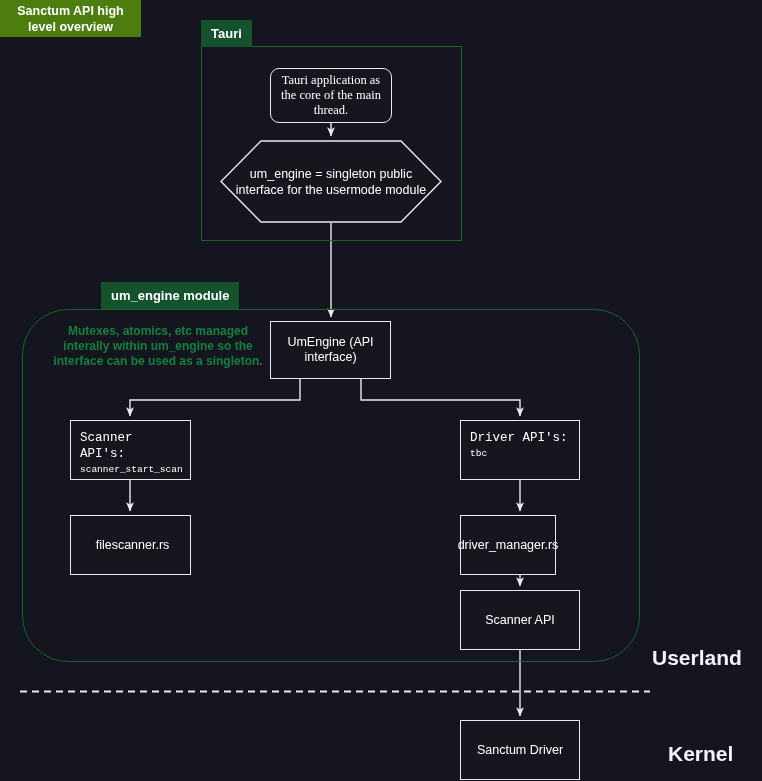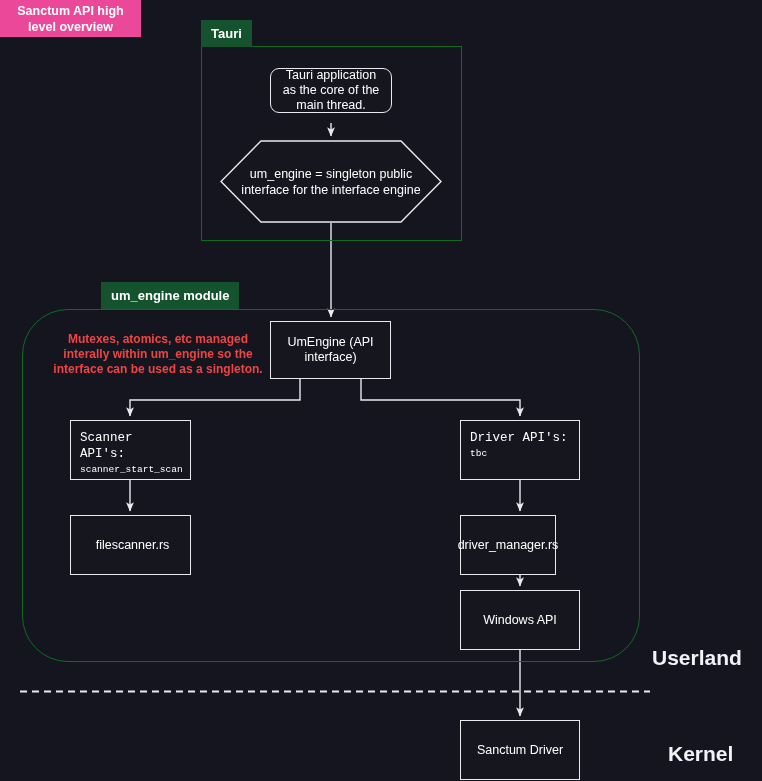--- a/index.html
+++ b/index.html
@@ -20,21 +20,21 @@
     left: 0; top: 0;
     width: 762px;
     height: 781px;
   }
   .abs { position: absolute; box-sizing: border-box; }
 
   
   .title-badge {
     left: 0px; top: 0px;
     width: 141px; height: 37px;
-    background: #ec4899;
+    background: #4d7c0f;
     color: #ffffff;
     font-size: 12.5px;
     font-weight: bold;
     line-height: 16px;
     display: flex;
     align-items: center;
     justify-content: center;
     text-align: center;
     padding: 0 4px;
   }
@@ -112,42 +112,42 @@
     text-align: center;
     font-size: 12.5px;
     line-height: 16px;
     color: #ffffff;
     padding: 0 10px;
     box-sizing: border-box;
   }
 
   
   .note-text {
-    left: 48px; top: 332px;
+    left: 48px; top: 324px;
     width: 220px;
     font-size: 12px;
     font-weight: bold;
     line-height: 15px;
     text-align: center;
-    color: #ef4444;
+    color: #15803d;
     z-index: 2;
   }
 
   
   .plane-label {
     font-size: 21px;
     font-weight: bold;
     color: #f2f2f7;
     z-index: 4;
   }
   .plane-userland { left: 652px; top: 646px; }
   .plane-kernel   { left: 668px; top: 742px; }
 
   
-  .n-tauri-app   { left: 270px; top: 68px;  width: 122px; height: 45px; }
+  .n-tauri-app   { left: 270px; top: 68px;  width: 122px; height: 55px; font-family: Liberation Serif, serif; }
   .n-umengine    { left: 270px; top: 321px; width: 121px; height: 58px; }
   .n-scanner-api { left: 70px;  top: 420px; width: 121px; height: 60px; }
   .n-driver-api  { left: 460px; top: 420px; width: 120px; height: 60px; }
   .n-filescanner { left: 70px;  top: 515px; width: 121px; height: 60px; padding-left: 12px; }
   .n-drivermgr   { left: 460px; top: 515px; width: 96px; height: 60px; }
   .n-winapi      { left: 460px; top: 590px; width: 120px; height: 60px; }
   .n-sanctumdrv  { left: 460px; top: 720px; width: 120px; height: 60px; }
 </style>
 </head>
 <body>
@@ -182,21 +182,21 @@
 
 <div class="abs sg-frame sg-tauri"></div>
 <div class="abs sg-label" style="left:201px; top:20px;">Tauri</div>
 
 <div class="abs node rounded n-tauri-app">Tauri application as the core of the main thread.</div>
 
 <div class="abs hex-wrap">
   <svg width="222" height="83" viewBox="0 0 222 83" xmlns="http://www.w3.org/2000/svg">
     <polygon points="41,1 181,1 221,41.5 181,82 41,82 1,41.5" fill="#16161f" stroke="#e9e9f0" stroke-width="1.4"></polygon>
   </svg>
-  <div class="hex-text">um_engine = singleton public interface for the interface engine</div>
+  <div class="hex-text">um_engine = singleton public interface for the usermode module</div>
 </div>
 
 <div class="abs sg-frame sg-umengine"></div>
 <div class="abs sg-label" style="left:101px; top:282px;">um_engine module</div>
 
 <div class="abs note-text">Mutexes, atomics, etc managed interally within um_engine so the interface can be used as a singleton.</div>
 
 <div class="abs node n-umengine">UmEngine (API interface)</div>
 
 <div class="abs node left-align n-scanner-api">
@@ -206,18 +206,18 @@
 
 <div class="abs node left-align n-driver-api">
   <span class="api-title">Driver API's:</span>
   <span class="api-sub">tbc</span>
 </div>
 
 <div class="abs node n-filescanner">filescanner.rs</div>
 
 <div class="abs node n-drivermgr">driver_manager.rs</div>
 
-<div class="abs node n-winapi">Windows API</div>
+<div class="abs node n-winapi">Scanner API</div>
 
 <div class="abs node n-sanctumdrv">Sanctum Driver</div>
 
 <div class="abs plane-label plane-userland">Userland</div>
 <div class="abs plane-label plane-kernel">Kernel</div>
 
 </body></html>

